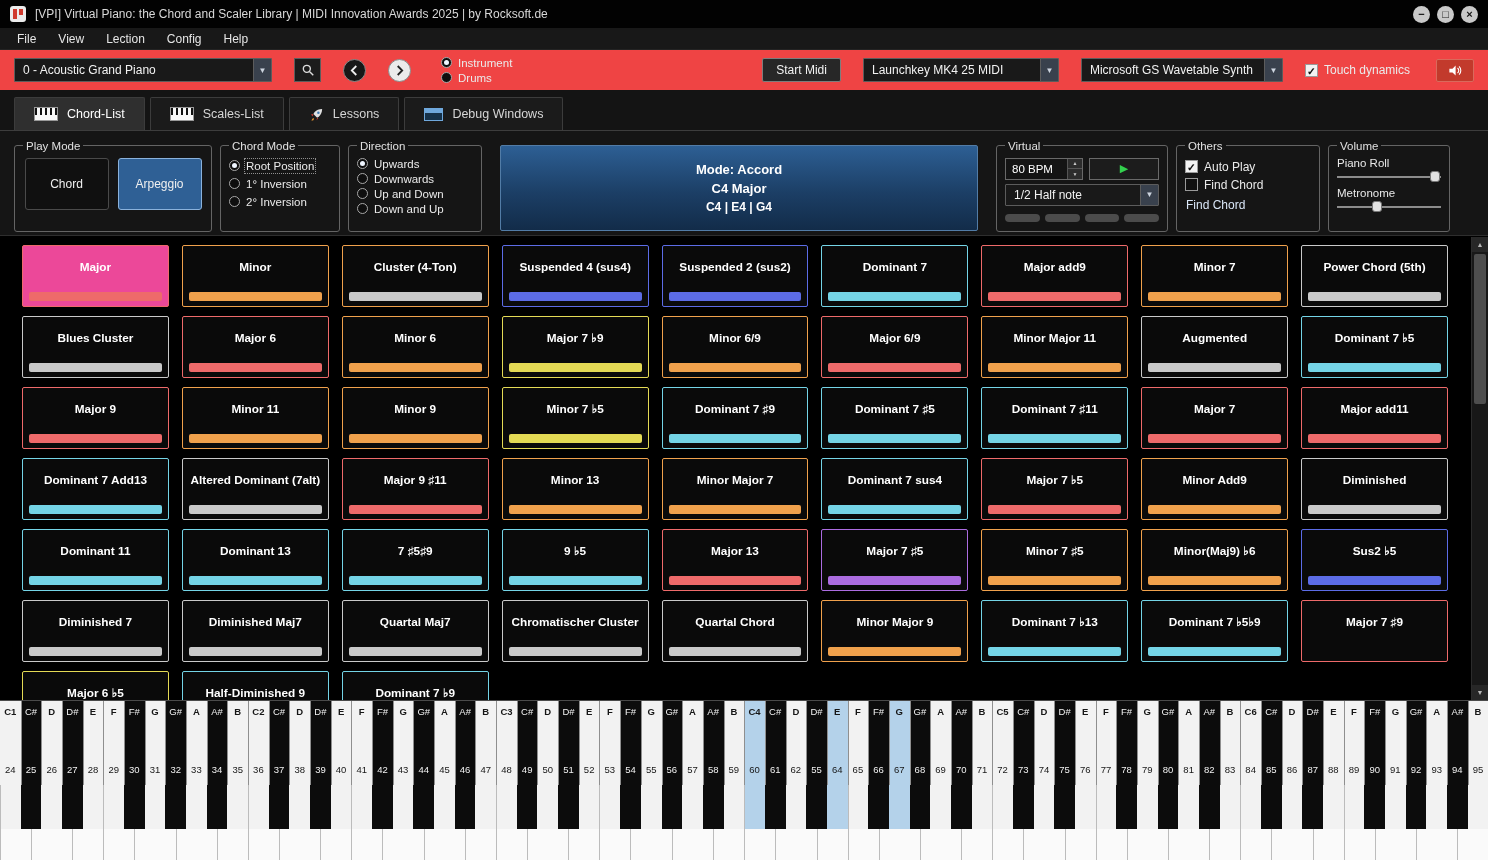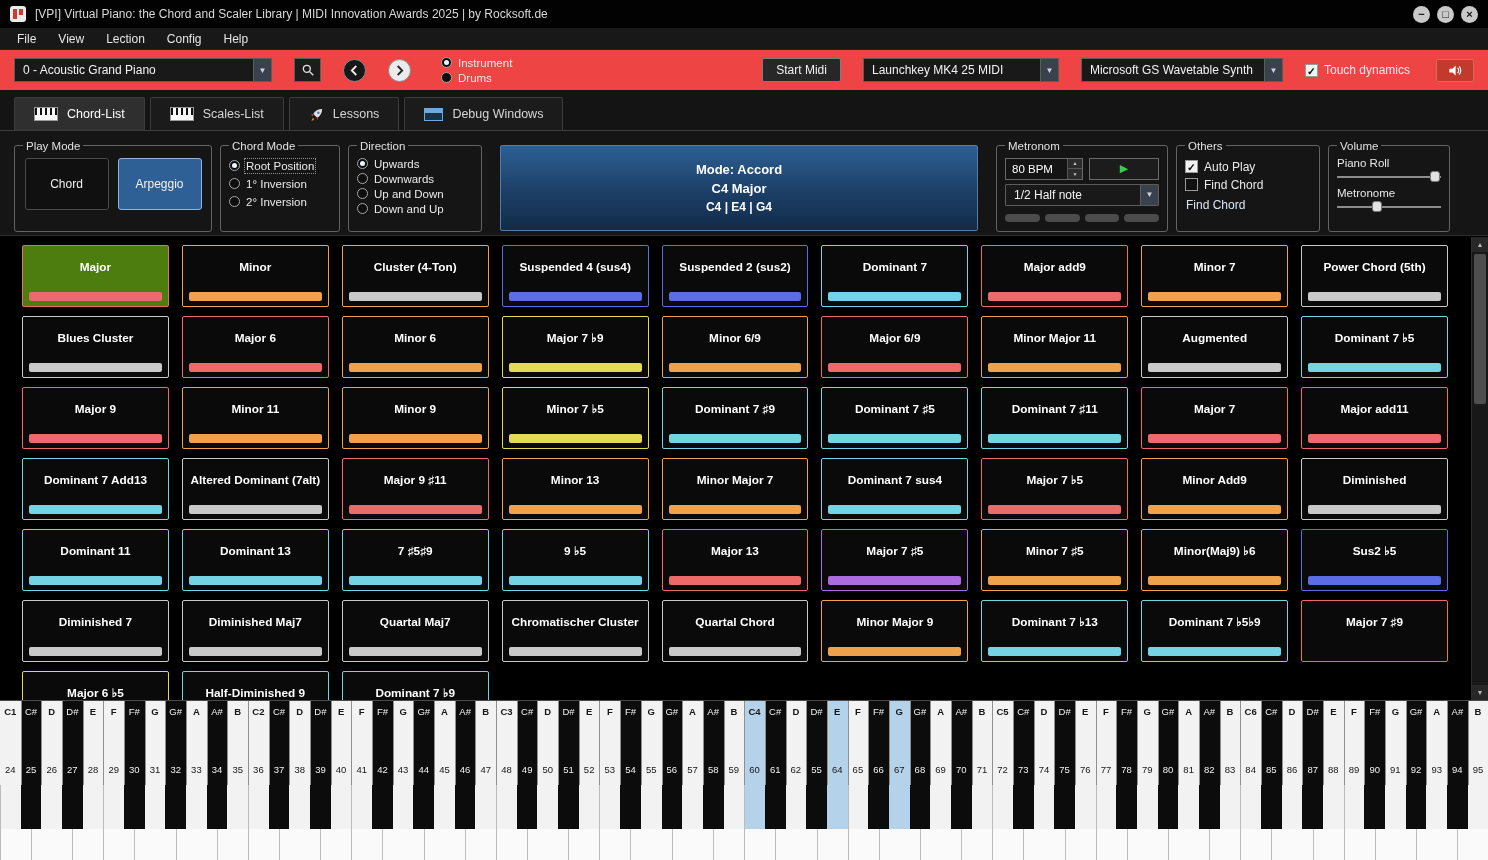--- a/index.html
+++ b/index.html
@@ -72,21 +72,21 @@
 .fs-others .checkbox{margin-top:4px}
 .find-link{font-size:12px;color:#d9e6f7;margin-top:6px;padding-left:1px}
 .vol-label{font-size:11.5px;margin-top:1px}
 .vslider{position:relative;height:13px;margin:1px 0 4px}
 .track{position:absolute;left:0;right:0;top:6px;height:2px;background:#8c8c8c}
 .thumb{position:absolute;top:1px;width:10px;height:11px;background:#e2e2e2;border:1px solid #777;border-radius:3px}
 
 .chord-area{position:relative;height:465px;background:#000;border-top:1px solid #2e2e2e}
 .chordgrid{display:grid;grid-template-columns:repeat(9,1fr);grid-auto-rows:62px;gap:9px 13px;padding:9px 40px 0 22px;height:100%;overflow:hidden}
 .tile{position:relative;background:#0a0a0a;border:1px solid #888;border-radius:2px;display:flex;align-items:center;justify-content:center;padding:2px 4px 20px}
-.tile.selected{background:#4d7c0f}
+.tile.selected{background:#ec4899}
 .tlabel{font-size:11.8px;font-weight:700;color:#fff;text-align:center;line-height:1.2}
 .bar{position:absolute;left:6px;right:6px;bottom:5px;height:9px;border-radius:2px}
 .vscroll{position:absolute;top:1px;right:0;width:17px;bottom:0;background:#181818;border-left:1px solid #2c2c2c}
 .sb-arrow{position:absolute;left:0;right:0;height:15px;display:flex;align-items:center;justify-content:center;font-size:7px;color:#b5b5b5;background:#272727}
 .sb-arrow.up{top:0}.sb-arrow.down{bottom:0}
 .sb-thumb{position:absolute;left:2px;right:2px;top:17px;height:150px;background:#4e4e4e;border-radius:2px}
 
 .piano{height:160px;display:flex;background:#f2f2f2;border-top:1px solid #4a4a4a}
 .pk{flex:1 1 0;position:relative;background:linear-gradient(to bottom,#f2f2f2 0,#f2f2f2 128px,#fafafa 128px)}
 .pk.black{background:linear-gradient(to bottom,#0c0c0c 0,#0c0c0c 128px,#fafafa 128px)}
@@ -254,21 +254,21 @@
         </div>
     </fieldset>
 
     <div class="mode-box">
       <div class="m1">Mode: Accord</div>
       <div class="m2">C4 Major</div>
       <div class="m3">C4 |  E4 |  G4</div>
     </div>
 
     <fieldset class="fs fs-metro">
-      <legend>Metronom</legend>
+      <legend>Virtual</legend>
       <div class="metro-row1">
         <div class="spin">
           <span class="spin-text">80 BPM</span>
           <span class="spin-btns">
             <span class="spin-btn">▲</span>
             <span class="spin-btn">▼</span>
           </span>
         </div>
         <div class="play-btn">
           <span class="play-tri">▶</span>

